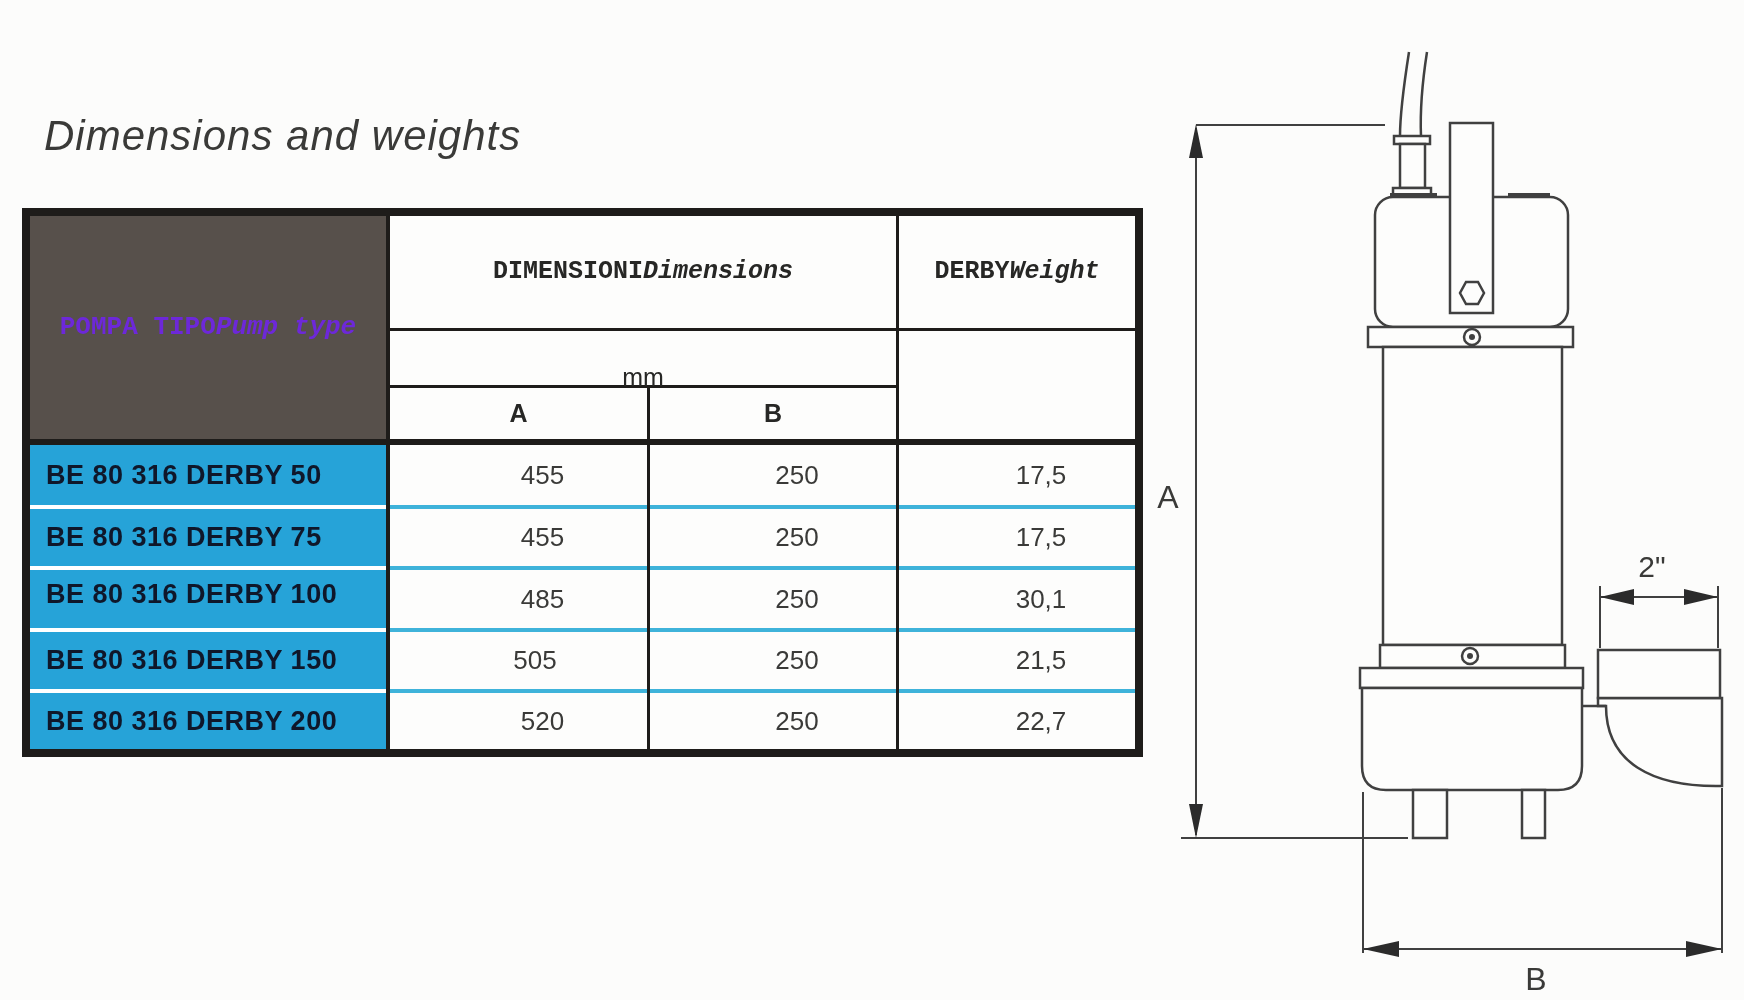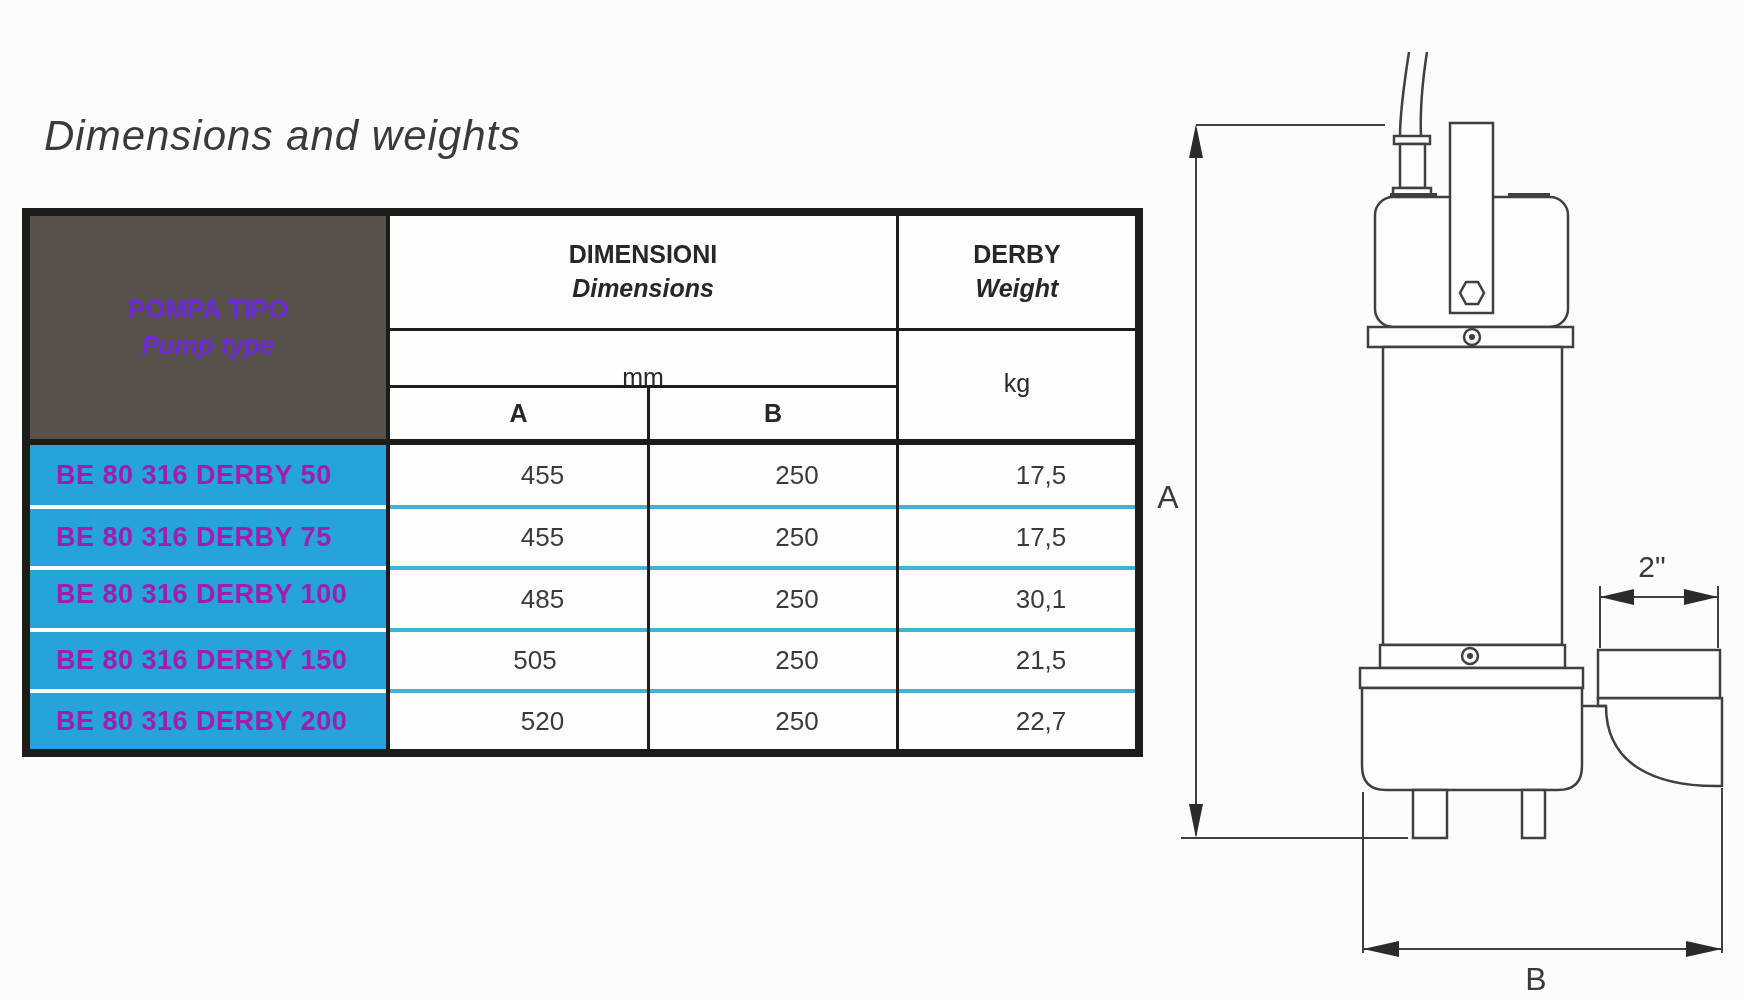--- a/index.html
+++ b/index.html
@@ -15,27 +15,27 @@
     left:44px;top:112px;font-size:42px;font-style:italic;
     color:#3a3a38;letter-spacing:1px;
   }
   
   .tbl{left:22px;top:208px;width:1121px;height:549px;background:#fdfdfc;}
   .line{position:absolute;background:#1e1c1a;}
   .sep-cyan{position:absolute;background:#3fb3da;height:4px;}
   .sep-white{position:absolute;background:#ffffff;height:4px;}
   .cell{position:absolute;display:flex;align-items:center;justify-content:center;
         color:#33322f;font-size:26px;}
-  .cell.col{flex-direction:column;line-height:1.35;}
+  .cell.col{flex-direction:row;line-height:1.35;font-family:Liberation Mono, monospace;}
   .hdr-dark{position:absolute;background:#57504b;}
   .blue-block{position:absolute;background:#26a3d8;}
   .b1{font-weight:bold;}
   .b2{font-weight:bold;font-style:italic;}
-  .pump-cell{justify-content:flex-start;padding-left:26px;box-sizing:border-box;
-             color:#a21caf;font-weight:bold;font-size:27px;letter-spacing:.5px;border-radius:21px;}
+  .pump-cell{justify-content:flex-start;padding-left:16px;box-sizing:border-box;
+             color:#0f172a;font-weight:bold;font-size:27px;letter-spacing:.5px;border-radius:21px;}
   .num-cell{font-size:26px;color:#3a3a38;margin-left:24px;}
   .hdr-txt{font-size:25px;color:#272725;}
   .white-txt{color:#6d28d9;}
   
   svg text{font-family:"Liberation Sans",sans-serif;fill:#3a3a38;}
 </style>
 </head>
 <body>
 
 <div class="abs page-title">Dimensions and weights</div>
@@ -71,21 +71,20 @@
   </div>
   <div class="cell col hdr-txt" style="left:368px;top:8px;width:506px;height:112px;">
     <span class="b1">DIMENSIONI</span>
     <span class="b2">Dimensions</span>
   </div>
   <div class="cell col hdr-txt" style="left:877px;top:8px;width:236px;height:112px;">
     <span class="b1">DERBY</span>
     <span class="b2">Weight</span>
   </div>
   <div class="cell hdr-txt" style="left:368px;top:135px;width:506px;height:68px;">mm</div>
-  <div class="cell hdr-txt" style="left:877px;top:120px;width:236px;height:111px;">kg</div>
   <div class="cell hdr-txt b1" style="left:368px;top:180px;width:257px;height:51px;">A</div>
   <div class="cell hdr-txt b1" style="left:628px;top:180px;width:246px;height:51px;">B</div>
 
   <div>
     <div class="cell pump-cell" style="left:8px;top:237px;width:356px;height:60px;">BE 80 316 DERBY 50</div>
     <div class="cell num-cell" style="left:368px;top:237px;width:257px;height:60px;">455</div>
     <div class="cell num-cell" style="left:628px;top:237px;width:246px;height:60px;">250</div>
     <div class="cell num-cell" style="left:877px;top:237px;width:236px;height:60px;">17,5</div>
   </div>
   <div>

